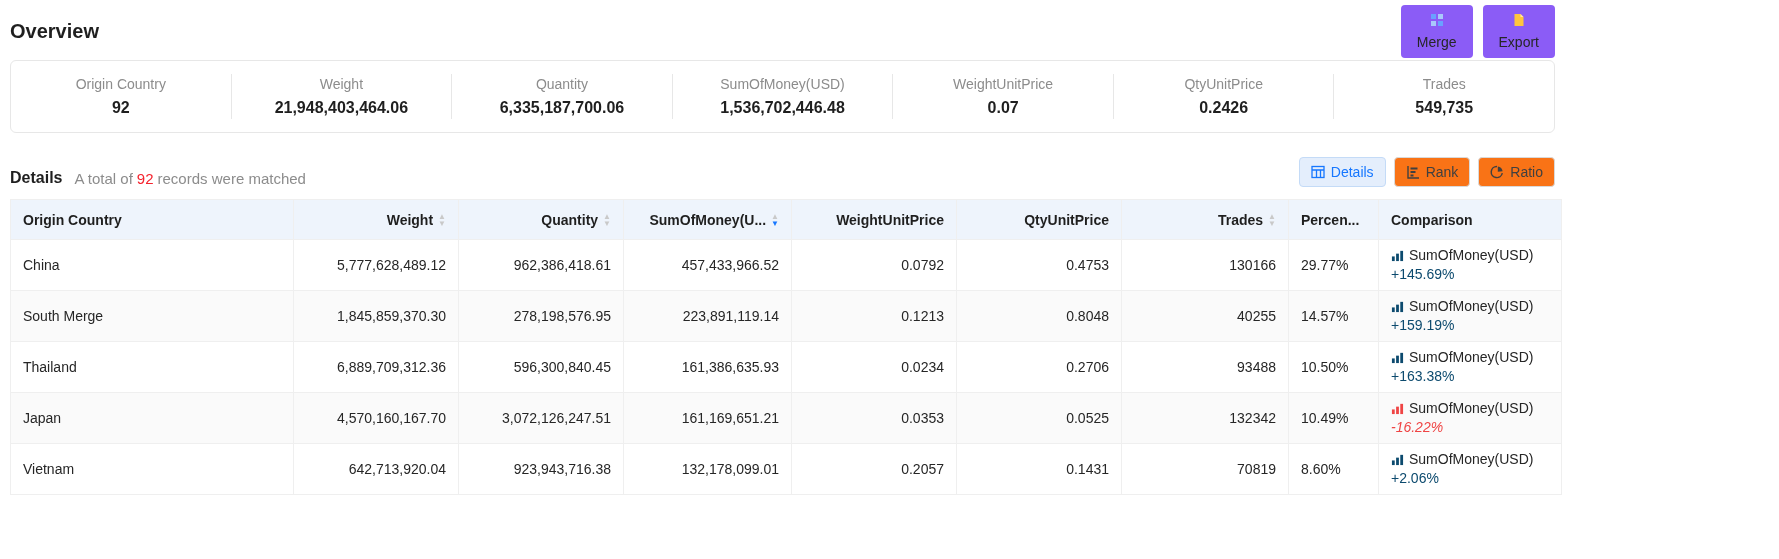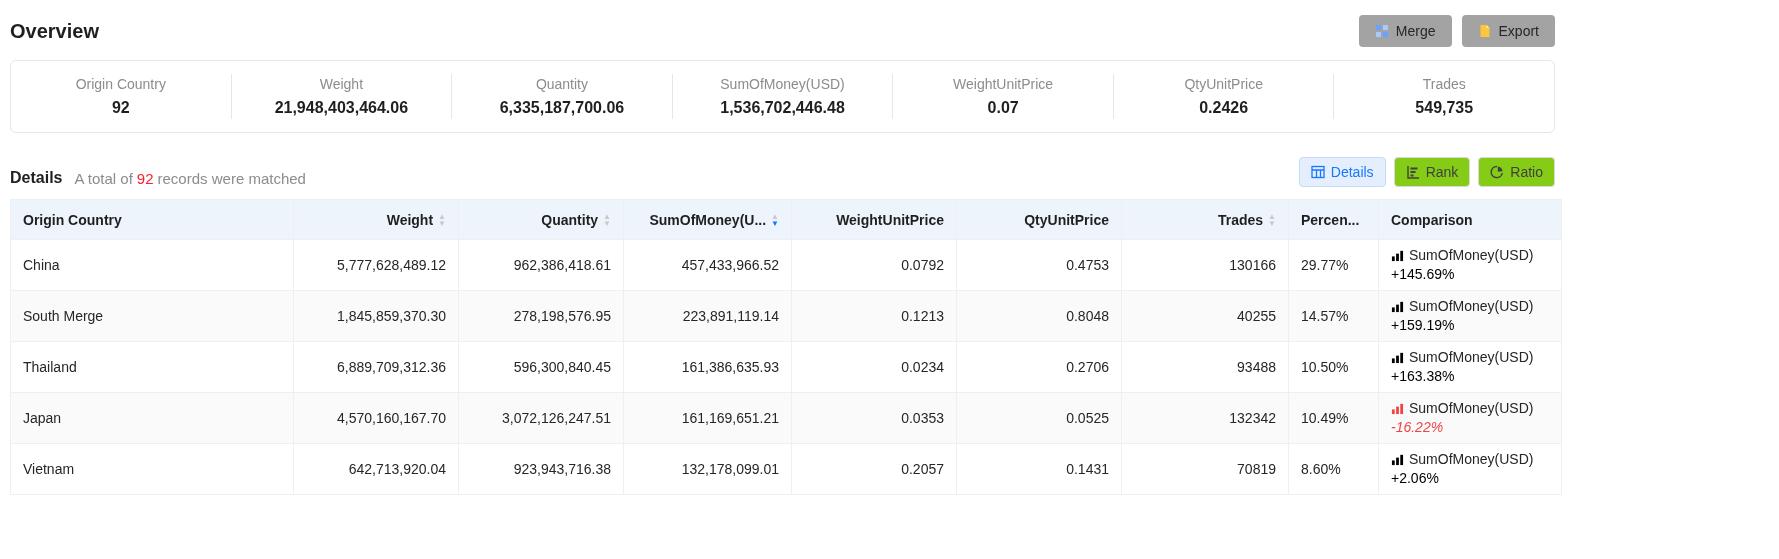--- a/index.html
+++ b/index.html
@@ -10,23 +10,24 @@
     color: #262626; font-size: 14px;
   }
   .page { width: 1565px; padding: 12px 10px 0 10px; }
 
   
   .topbar { display: flex; align-items: center; justify-content: space-between; height: 38px; }
   .page-title { font-size: 20px; font-weight: bold; color: #1f1f1f; text-align: center; }
   .topbar-actions { display: flex; gap: 10px; }
   .btn {
     display: inline-flex; align-items: center; gap: 7px;
-    background: #a3a3a3; border: none; border-radius: 4px;
+    background: #8b5cf6; border: none; border-radius: 4px;
     padding: 8px 16px; font-size: 14px; color: #262626; cursor: pointer;
     font-family: inherit;
+    flex-direction: column;
   }
   .btn svg { display: block; }
 
   
   .stats-bar {
     margin-top: 10px; border: 1px solid #e7e7e7; border-radius: 6px;
     display: flex; padding: 13px 0; background: #fff;
   }
   .stat { flex: 1; text-align: center; border-right: 1px solid #e7e7e7; padding: 2px 6px; }
   .stat:last-child { border-right: none; }
@@ -35,21 +36,21 @@
 
   
   .details-header { display: flex; align-items: flex-end; margin-top: 24px; }
   .details-title { font-size: 16px; font-weight: bold; color: #1f1f1f; }
   .details-summary { margin-left: 12px; color: #8c8c8c; font-size: 15px; }
   .details-summary .count { color: #f5222d; margin: 0 4px; }
   .view-tabs { margin-left: auto; display: flex; gap: 8px; }
   .tab {
     display: inline-flex; align-items: center; gap: 6px;
     padding: 6px 11px; border: 1px solid #d9d9d9; border-radius: 4px;
-    background: #84cc16; color: #404040; font-size: 14px; cursor: pointer;
+    background: #f97316; color: #404040; font-size: 14px; cursor: pointer;
     font-family: inherit;
   }
   .tab.active { background: #e4eefc; border-color: #c4dbf7; color: #1677ff; }
   .tab svg { display: block; }
 
   
   table { width: 100%; border-collapse: collapse; table-layout: fixed; margin-top: 12px; }
   th, td { border: 1px solid #efefef; padding: 0 12px; overflow: hidden; white-space: nowrap; }
   thead th {
     background: #eef4fc; height: 40px; font-weight: bold; color: #1f1f1f;
@@ -61,21 +62,21 @@
   .th-inner { display: inline-flex; align-items: center; gap: 5px; }
   th.num .th-inner { justify-content: flex-end; width: 100%; }
   .sorters { display: inline-flex; flex-direction: column; line-height: 0; }
   .caret { font-size: 8px; line-height: 7px; color: #c9c9c9; }
   .sorters.active .caret.down { color: #1677ff; }
 
   
   .cmp { line-height: 19px; padding: 6px 0; }
   .cmp-top { display: flex; align-items: center; gap: 5px; color: #262626; }
   .cmp-icon svg { display: block; }
-  .cmp.up .cmp-icon, .cmp.up .cmp-pct { color: #000000; }
+  .cmp.up .cmp-icon, .cmp.up .cmp-pct { color: #0c4a6e; }
   .cmp.down .cmp-icon, .cmp.down .cmp-pct { color: #ef4444; font-style: italic; }
   .cmp-pct { font-size: 14px; }
 </style>
 </head>
 <body>
 
 <div class="page">
 
   <div class="topbar">
     <div class="page-title">Overview</div>

